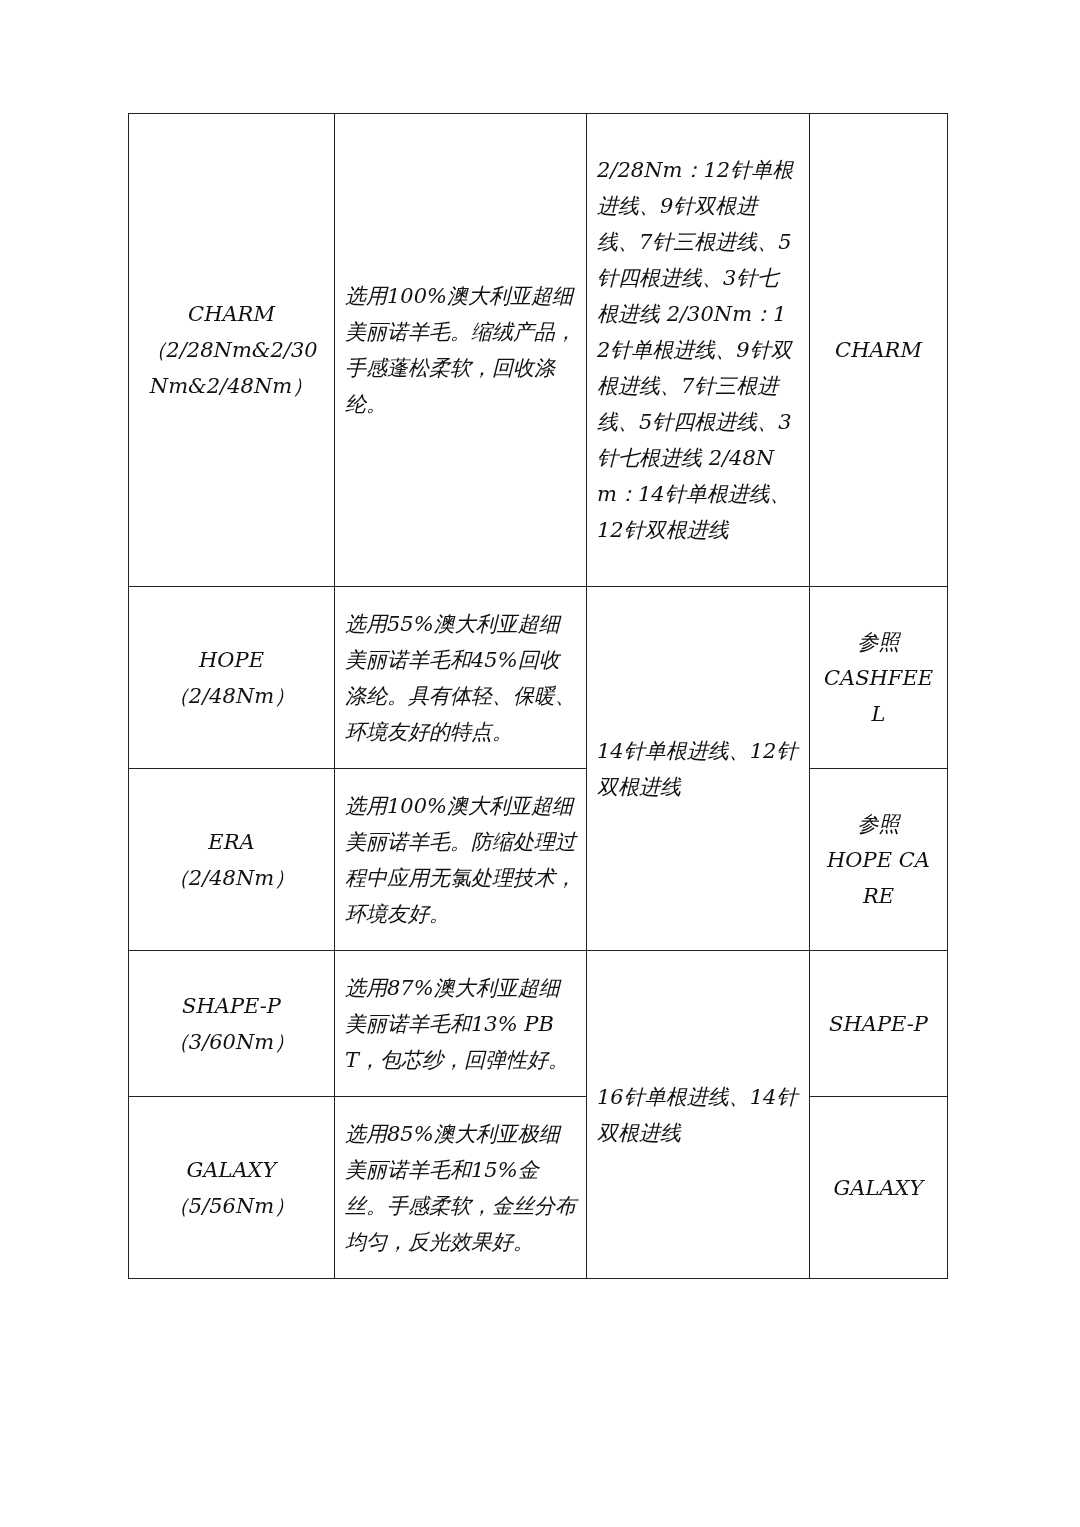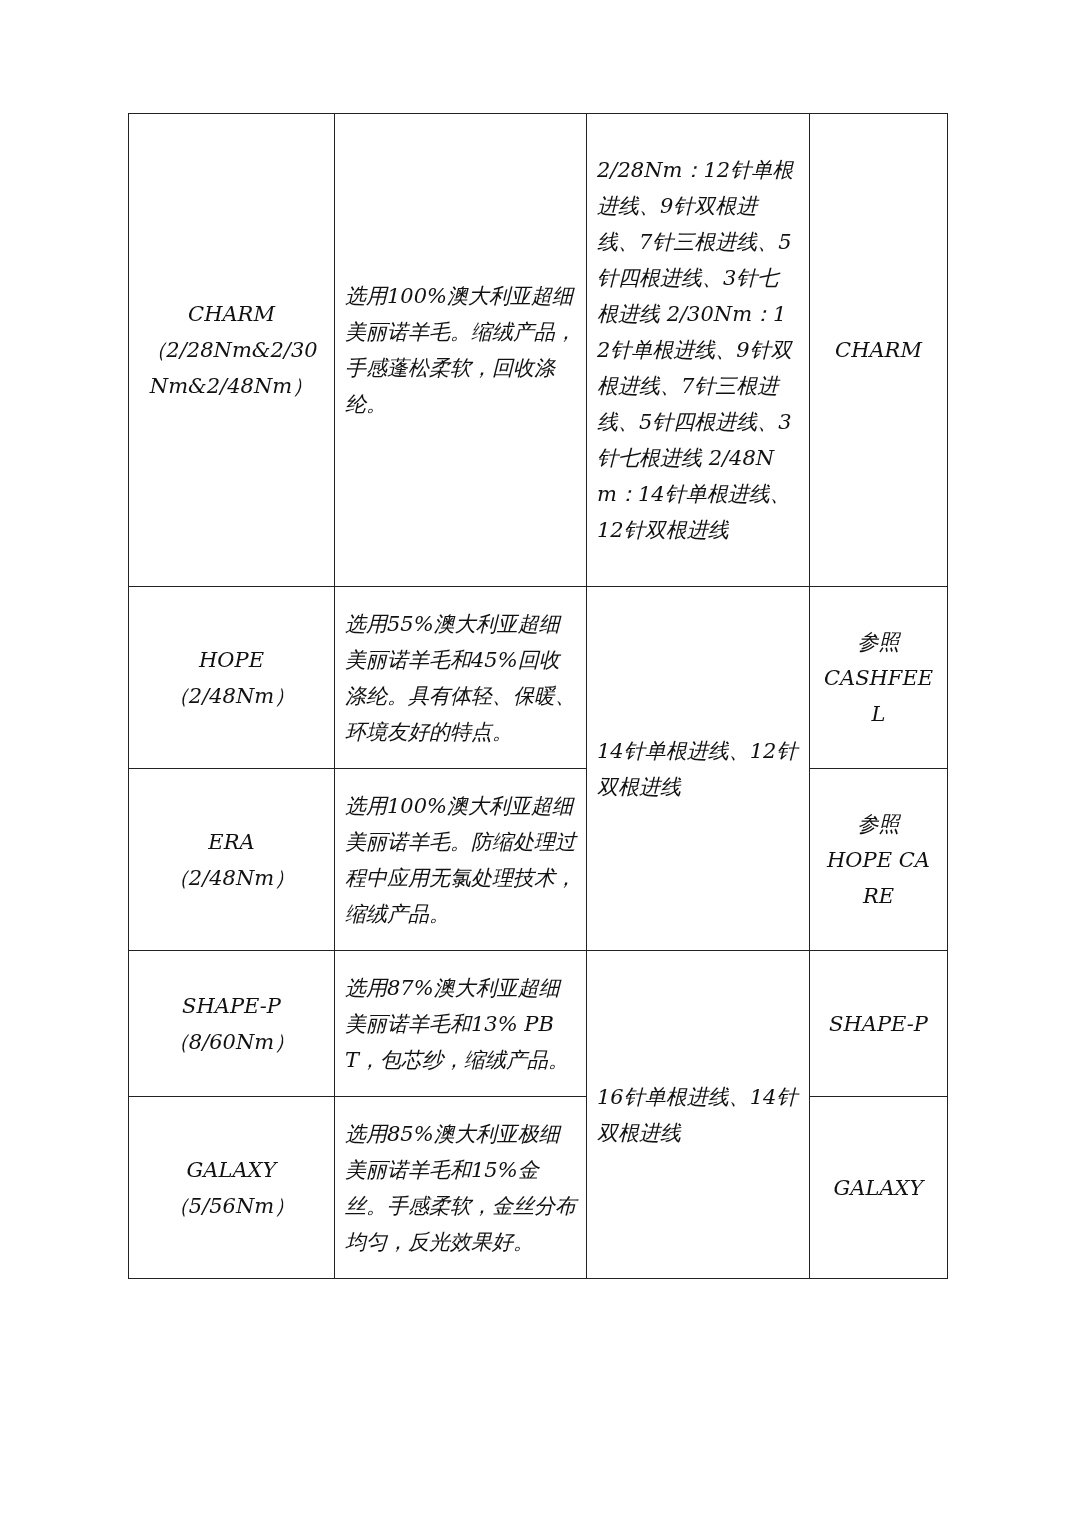--- a/index.html
+++ b/index.html
@@ -45,32 +45,32 @@
       <td class="ref">
         <span class="line">参照</span>
         <span class="line">CASHFEEL</span>
       </td>
     </tr>
     <tr style="height:182px">
       <td class="name">
         <span class="line">ERA</span>
         <span class="line">（2/48Nm）</span>
       </td>
-      <td class="desc">选用100%澳大利亚超细美丽诺羊毛。防缩处理过程中应用无氯处理技术，缩绒产品。</td>
+      <td class="desc">选用100%澳大利亚超细美丽诺羊毛。防缩处理过程中应用无氯处理技术，环境友好。</td>
       <td class="ref">
         <span class="line">参照</span>
         <span class="line">HOPE CARE</span>
       </td>
     </tr>
     <tr style="height:146px">
       <td class="name">
         <span class="line">SHAPE-P</span>
-        <span class="line">（8/60Nm）</span>
+        <span class="line">（3/60Nm）</span>
       </td>
-      <td class="desc">选用87%澳大利亚超细美丽诺羊毛和13% PBT，包芯纱，缩绒产品。</td>
+      <td class="desc">选用87%澳大利亚超细美丽诺羊毛和13% PBT，包芯纱，回弹性好。</td>
       <td class="needle" rowspan="2">16针单根进线、14针双根进线</td>
       <td class="ref">
         <span class="line">SHAPE-P</span>
       </td>
     </tr>
     <tr style="height:182px">
       <td class="name">
         <span class="line">GALAXY</span>
         <span class="line">（5/56Nm）</span>
       </td>

